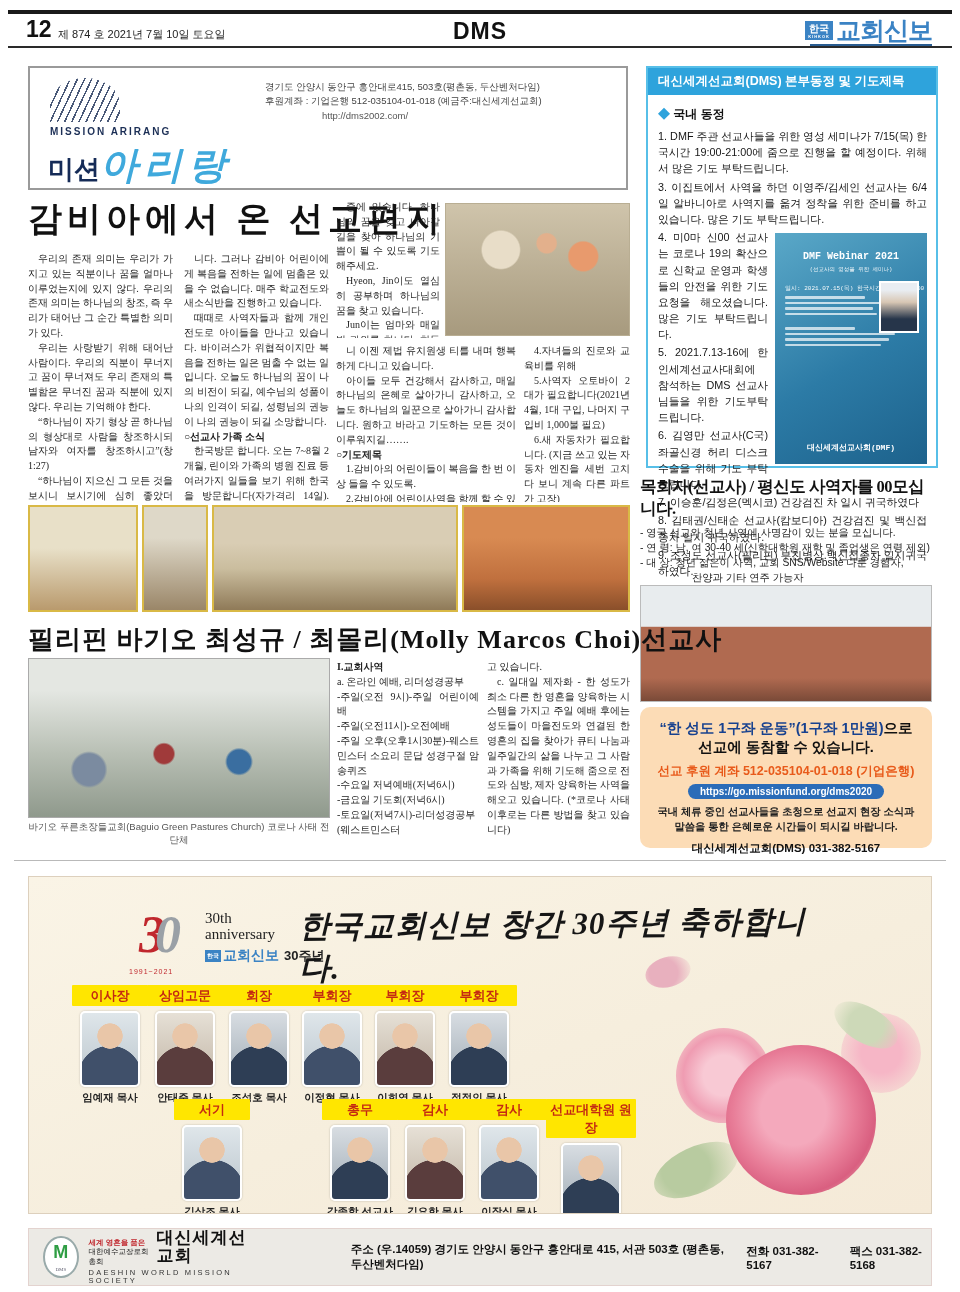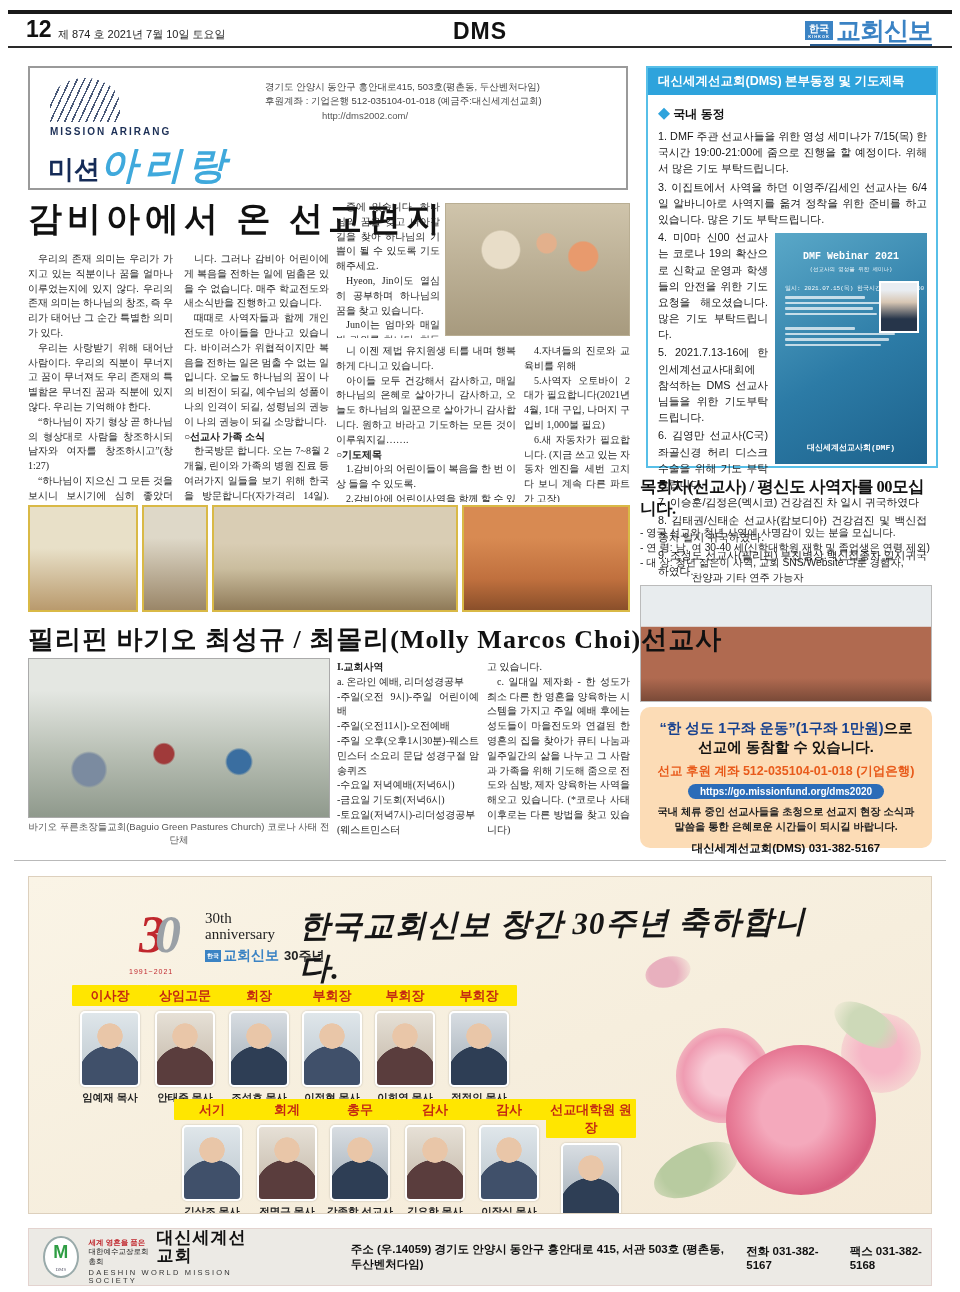--- a/index.html
+++ b/index.html
@@ -353,25 +353,20 @@
       <div class="tag">부회장</div>
         <div class="face v3"></div>
         <div class="nm">정정인 목사</div>
     </div>
 
     <div class="pcard" style="left:145px; top:222px">
       <div class="tag">서기</div>
         <div class="face"></div>
         <div class="nm">김상조 목사</div>
     </div>
-    <div class="pcard" style="left:220px; top:222px">
-      <div class="tag">회계</div>
-        <div class="face v2"></div>
-        <div class="nm">전명근 목사</div>
-    </div>
     <div class="pcard" style="left:293px; top:222px">
       <div class="tag">총무</div>
         <div class="face v3"></div>
         <div class="nm">강종학 선교사</div>
     </div>
     <div class="pcard" style="left:368px; top:222px">
       <div class="tag">감사</div>
         <div class="face v2"></div>
         <div class="nm">김요한 목사</div>
     </div>

